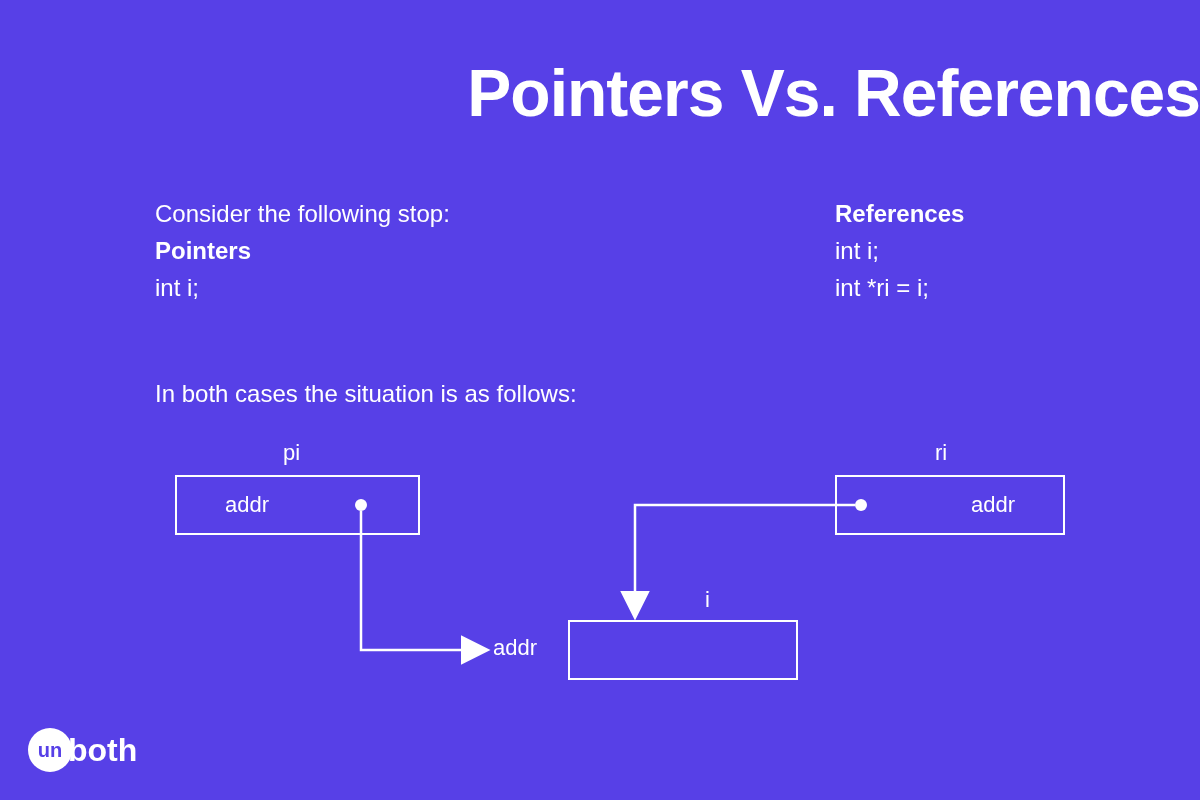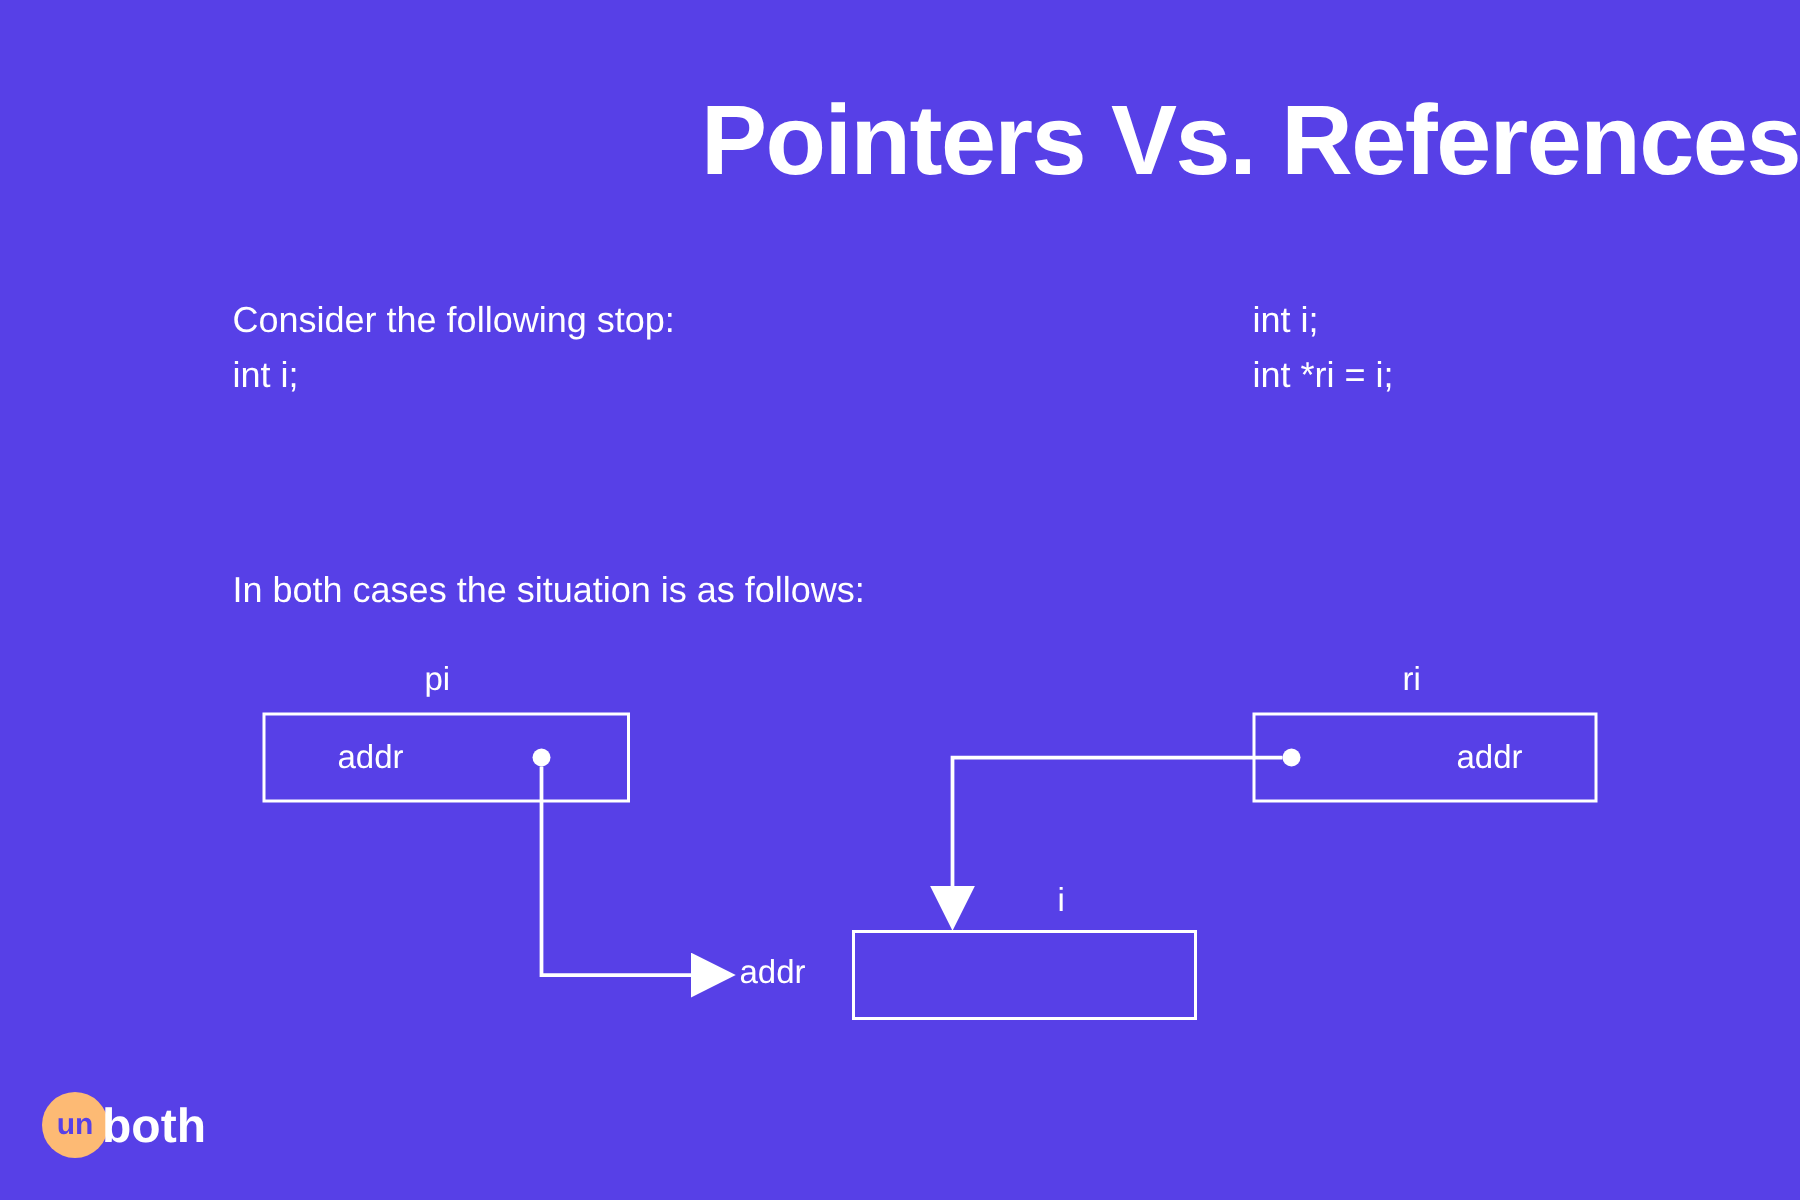--- a/index.html
+++ b/index.html
@@ -38,37 +38,39 @@
 }
 .dot-pi { left:200px; top:64px; }
 .dot-ri { left:700px; top:64px; }
 svg.arrows { position:absolute; left:0; top:0; width:920px; height:280px; }
 .logo {
   position:absolute; left:28px; bottom:28px;
   display:flex; align-items:center; gap:2px;
 }
 .logo-circle {
   width:44px; height:44px; border-radius:50%;
-  background:#fdba74; color:#5740e7;
+  background:#ffffff; color:#5740e7;
   display:flex; align-items:center; justify-content:center;
   font-weight:800; font-size:20px;
 }
 .logo-text { font-size:32px; font-weight:800; margin-left:-6px; }
 </style>
 </head>
 <body>
 
 <div class="title">Pointers Vs. References</div>
 
 <div class="content">
   <div class="col-left intro">
     <div>Consider the following stop:</div>
+    <div class="bold">Pointers</div>
     <div>int i;</div>
   </div>
   <div class="col-right intro">
+    <div class="bold">References</div>
     <div>int i;</div>
     <div>int *ri = i;</div>
   </div>
   <div class="bridge">In both cases the situation is as follows:</div>
 
   <div class="diagram">
     <div class="lbl lbl-pi">pi</div>
     <div class="box box-pi">
       <span>addr</span>
     </div>

